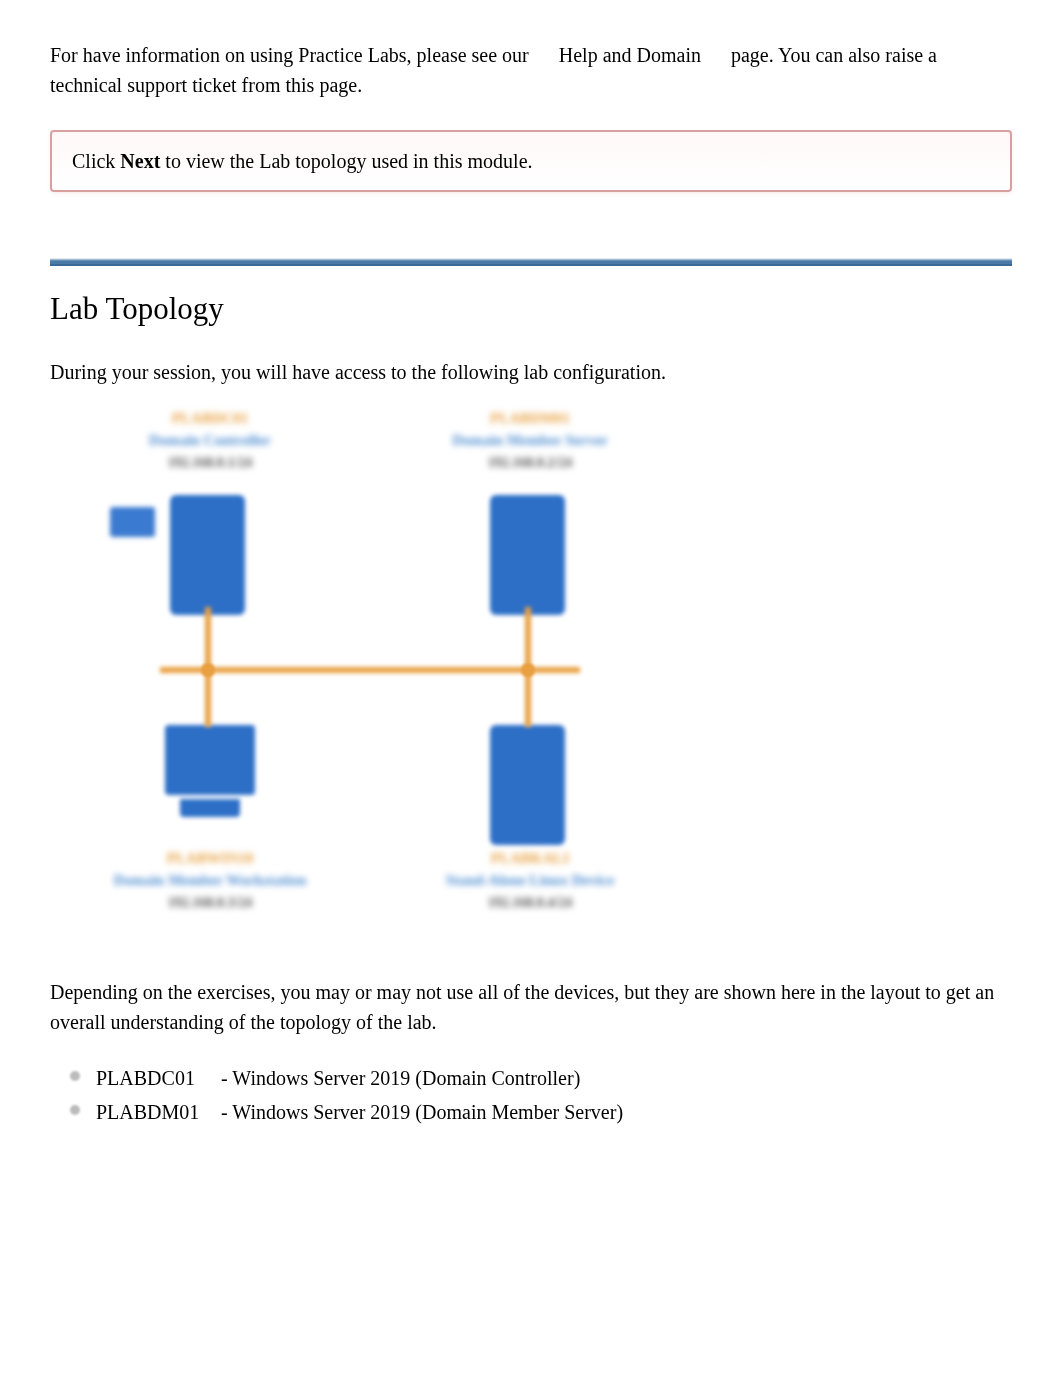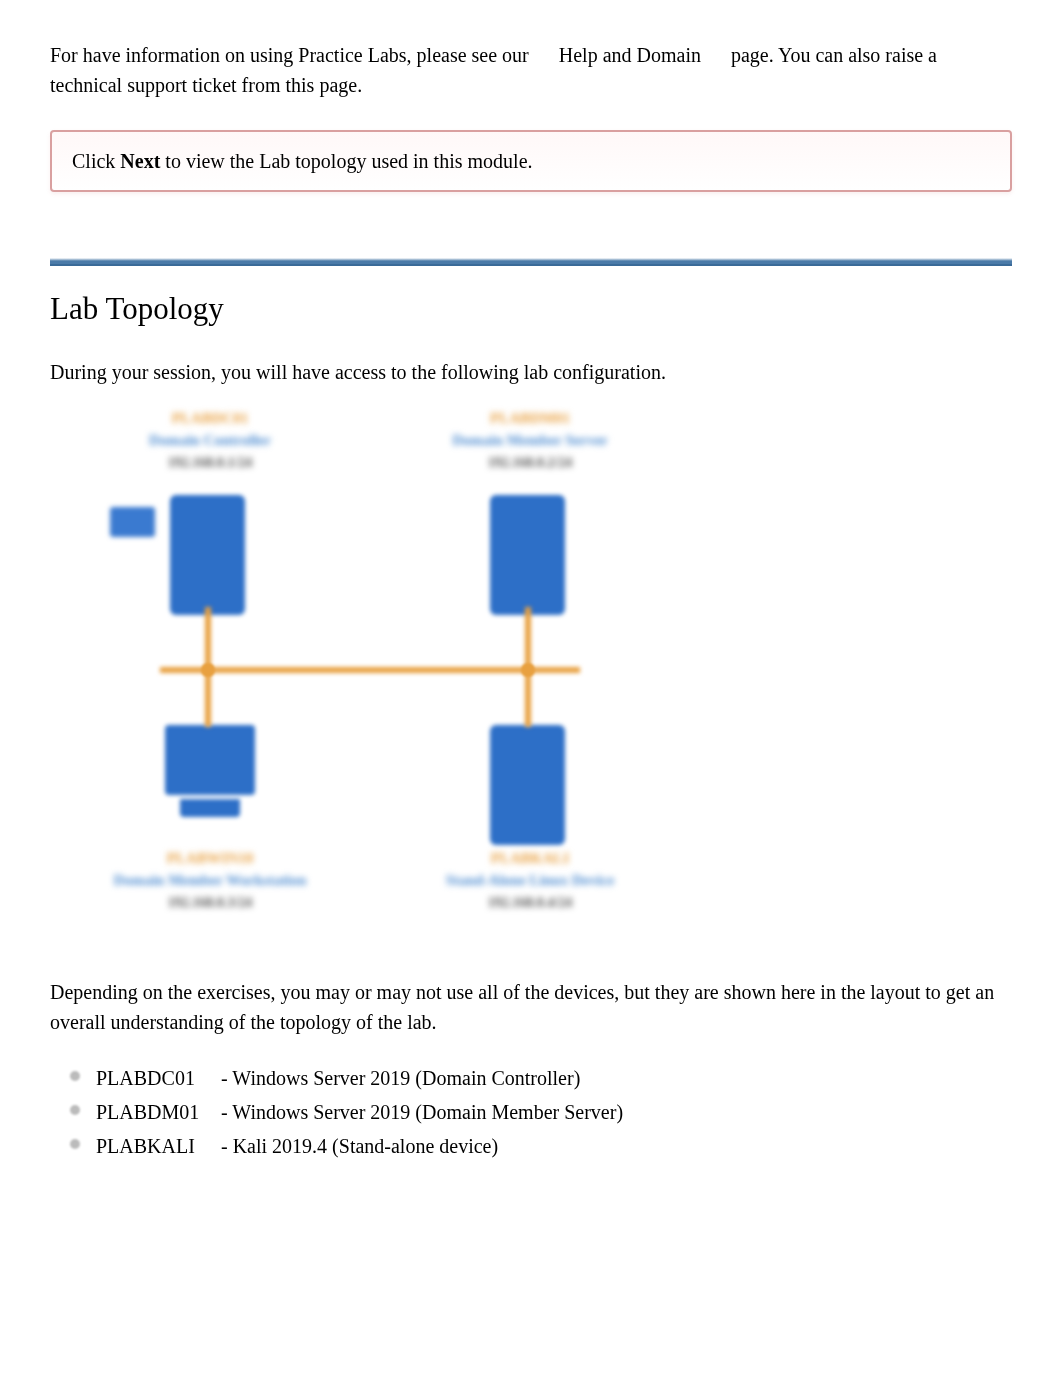--- a/index.html
+++ b/index.html
@@ -251,17 +251,13 @@
 
 <ul class="device-list">
   <li>
     <span class="dev-name">PLABDC01</span>
     <span>- Windows Server 2019 (Domain Controller)</span>
   </li>
   <li>
     <span class="dev-name">PLABDM01</span>
     <span>- Windows Server 2019 (Domain Member Server)</span>
   </li>
-  <li>
-    <span class="dev-name">PLABKALI</span>
-    <span>- Kali 2019.4 (Stand-alone device)</span>
-  </li>
 </ul>
 
 </body></html>

